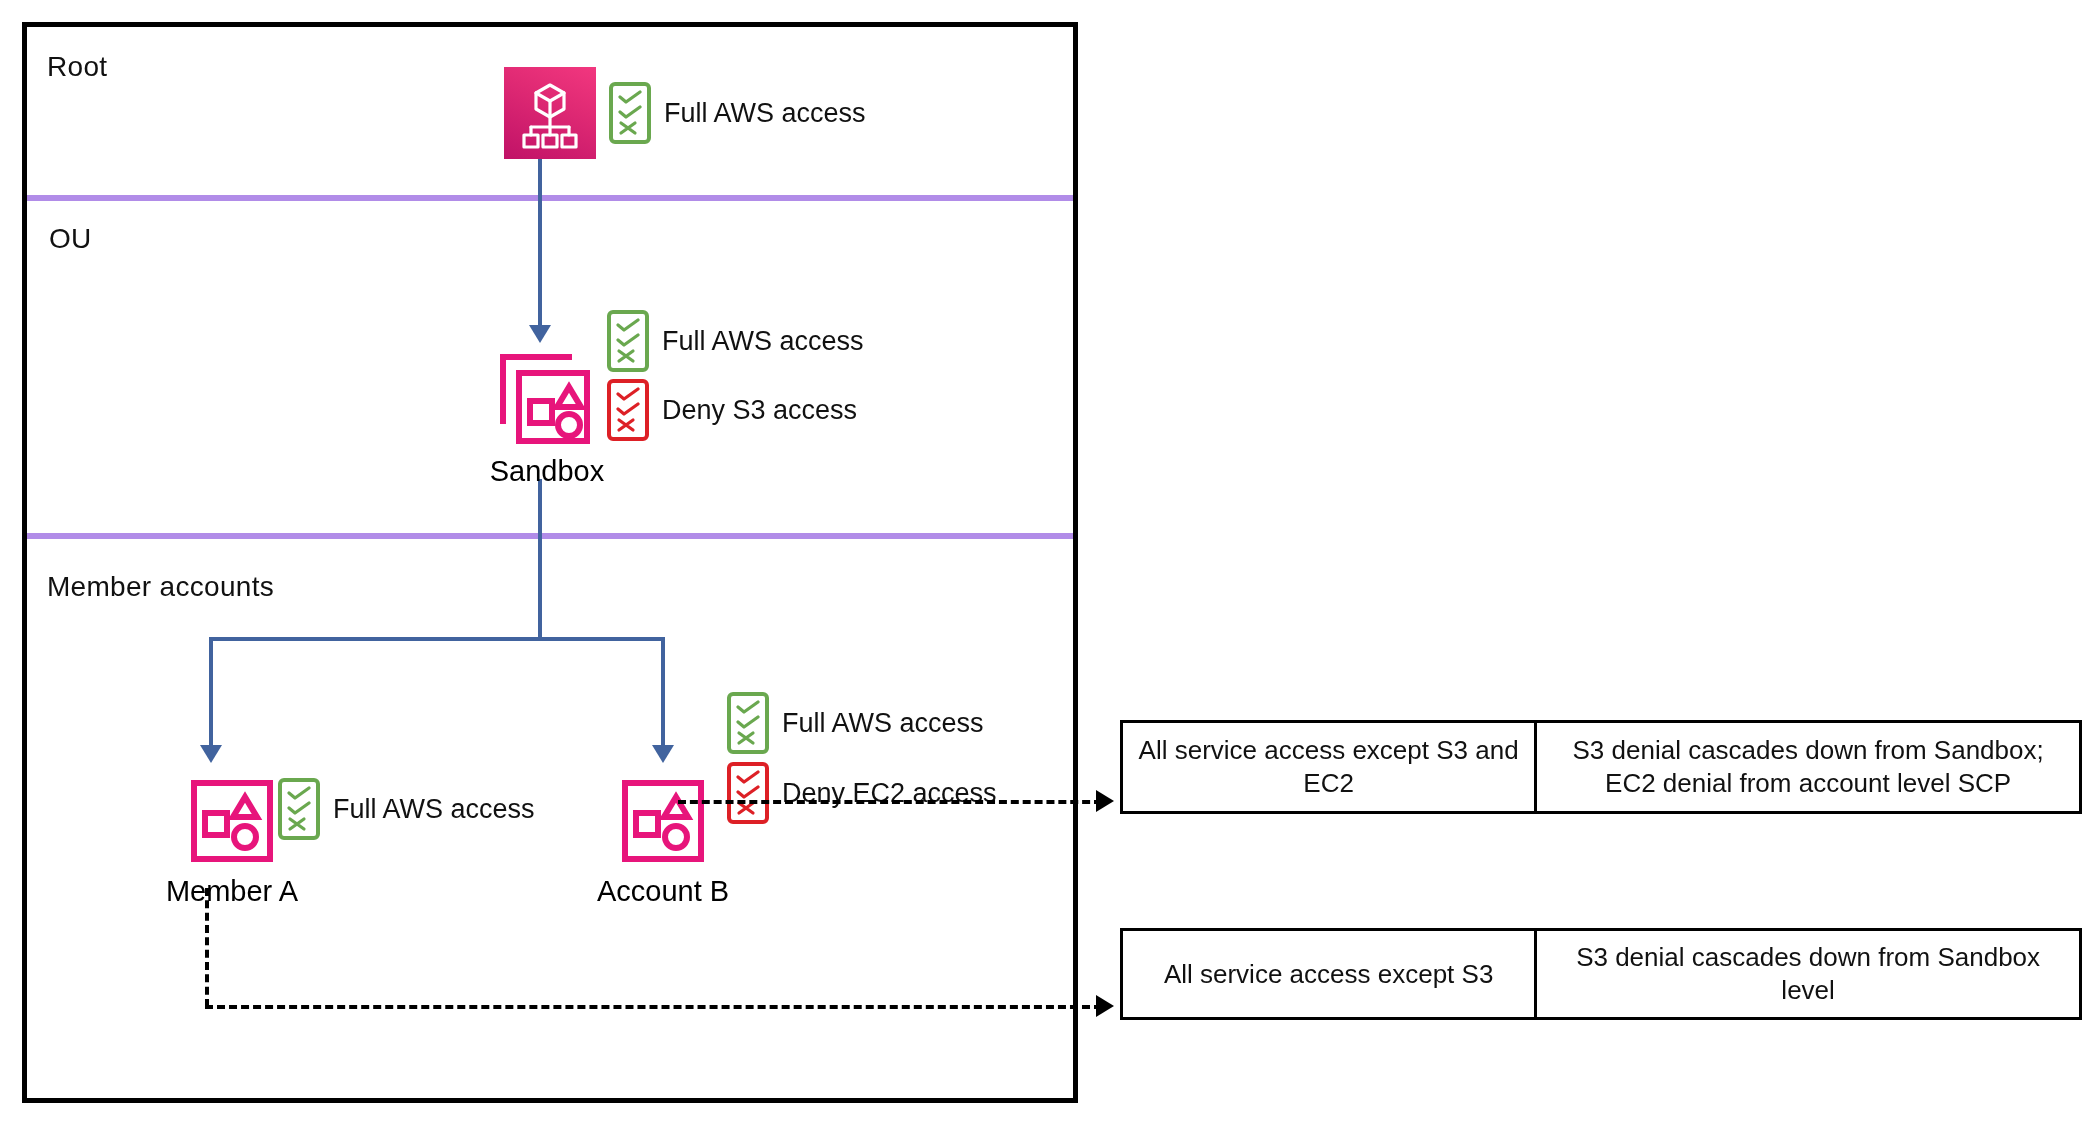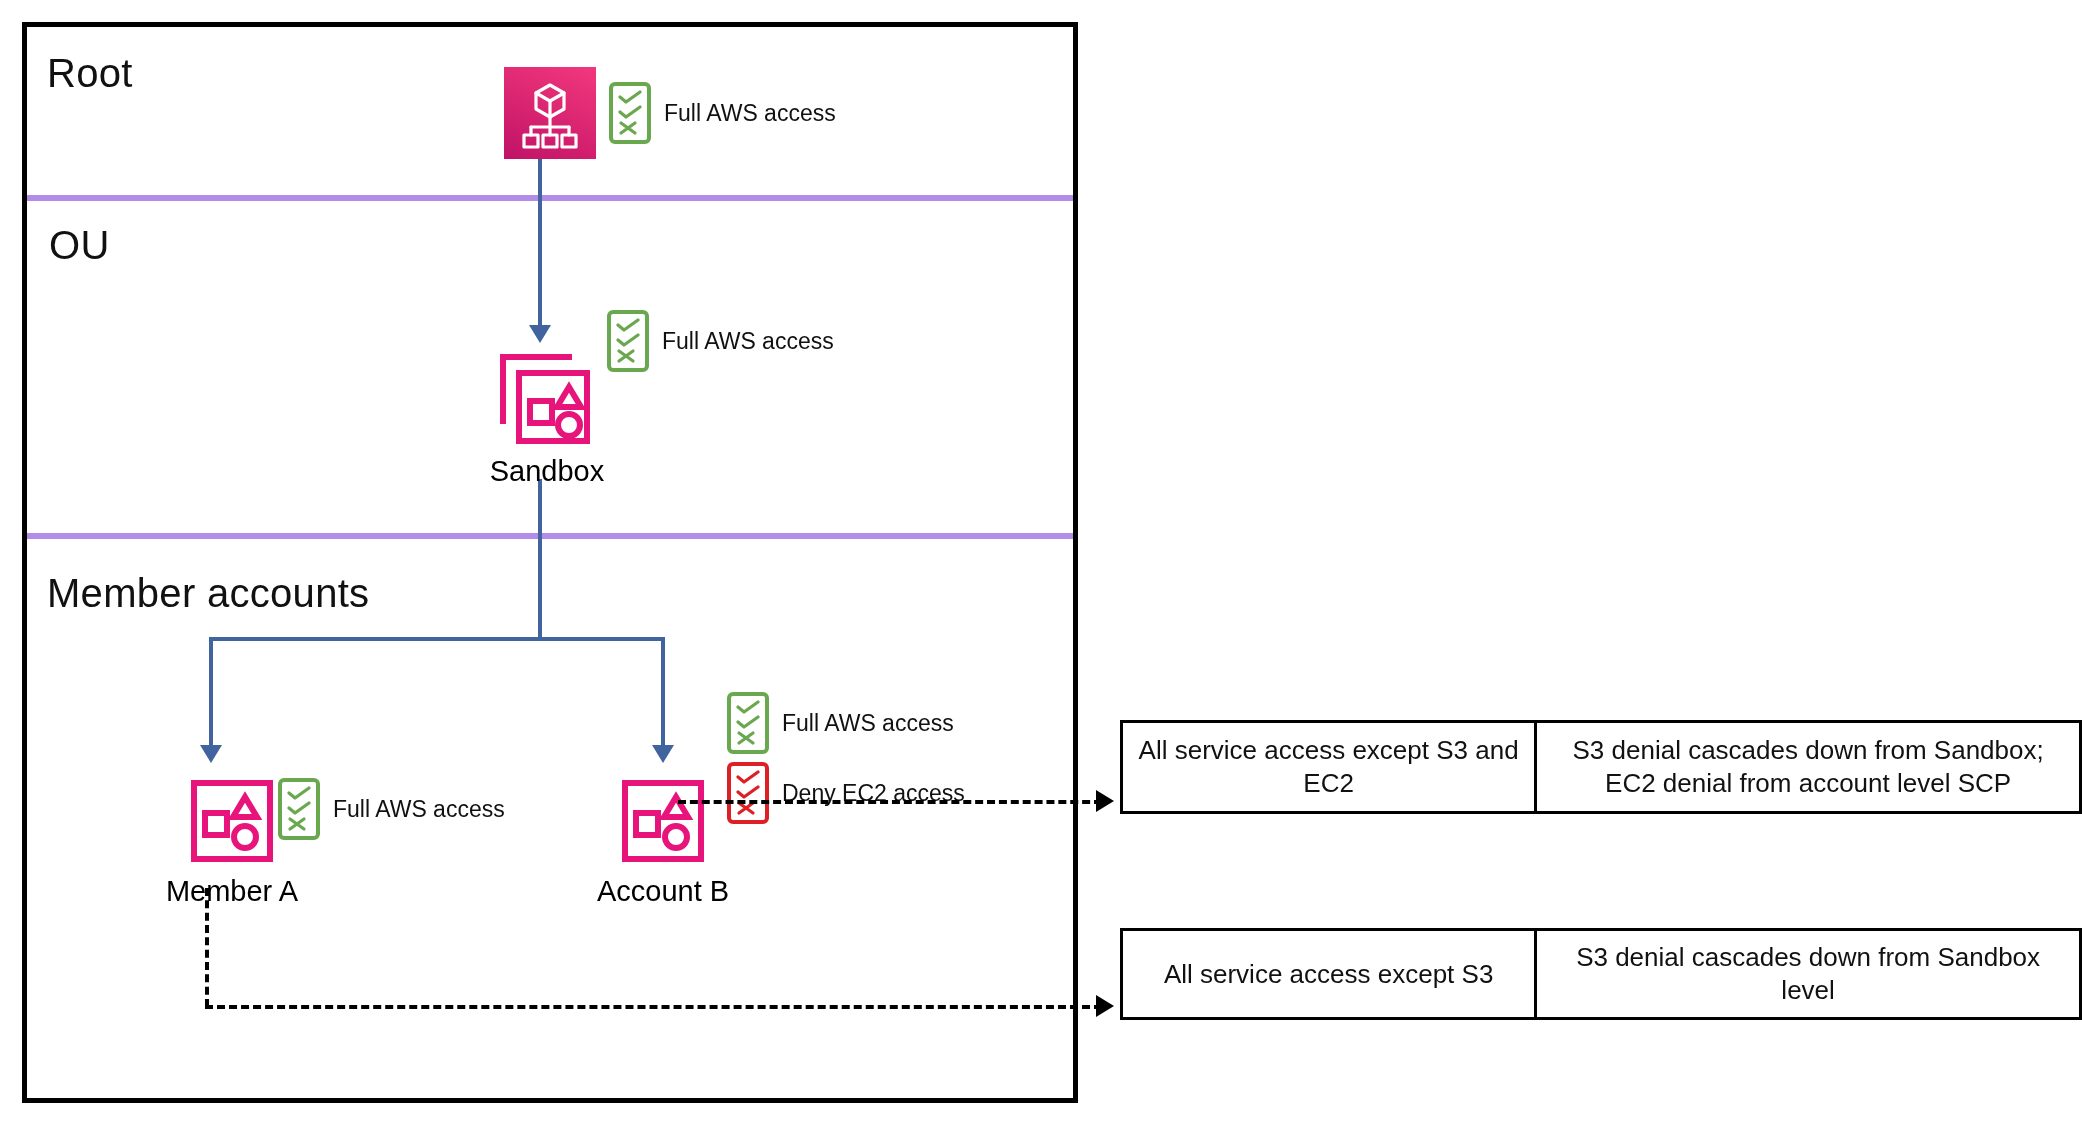--- a/index.html
+++ b/index.html
@@ -34,21 +34,21 @@
     height: 6px;
     background: #b18ce8;
     width: 100%;
   }
   #divider-root-ou   { top: 168px; }
   #divider-ou-member { top: 506px; }
 
   
   .section-label {
     position: absolute;
-    font-size: 40px;
+    font-size: 28px;
     color: #111111;
     white-space: nowrap;
     letter-spacing: 0.3px;
   }
   #label-root   { left: 20px; top: 24px; }
   #label-ou     { left: 22px; top: 196px; }
   #label-member { left: 20px; top: 532px; margin-top: 12px; }
 
   
   .conn {
@@ -138,21 +138,21 @@
     padding-left: 5px;
     gap: 1px;
     flex: none;
   }
   .policy-card.allow { border: 4px solid #6aa84f; }
   .policy-card.deny  { border: 4px solid #dd2026; }
 
   .policy-card svg { display: block; }
 
   .policy-text {
-    font-size: 23px;
+    font-size: 27px;
     color: #111111;
     white-space: nowrap;
   }
 
   
   #policy-root      { left: 582px; top: 55px; }
   #policy-ou-allow  { left: 580px; top: 283px; }
   #policy-ou-deny   { left: 580px; top: 352px; }
   #policy-a-allow   { left: 251px; top: 751px; }
   #policy-b-allow   { left: 700px; top: 665px; }
@@ -284,20 +284,34 @@
       <svg width="26" height="14" viewBox="0 0 26 14">
           <path d="M2 7 L8 12 L22 2" fill="none" stroke="#6aa84f" stroke-width="3.2" stroke-linecap="round" stroke-linejoin="round"></path>
         </svg>
       <svg width="26" height="16" viewBox="0 0 26 16">
           <path d="M3 3 L17 13 M17 3 L3 13" fill="none" stroke="#6aa84f" stroke-width="3.2" stroke-linecap="round"></path>
         </svg>
     </div>
     <span class="policy-text">Full AWS access</span>
   </div>
 
+  <div class="policy-row" id="policy-ou-deny">
+    <div class="policy-card deny">
+      <svg width="26" height="14" viewBox="0 0 26 14">
+          <path d="M2 7 L8 12 L22 2" fill="none" stroke="#dd2026" stroke-width="3.2" stroke-linecap="round" stroke-linejoin="round"></path>
+        </svg>
+      <svg width="26" height="14" viewBox="0 0 26 14">
+          <path d="M2 7 L8 12 L22 2" fill="none" stroke="#dd2026" stroke-width="3.2" stroke-linecap="round" stroke-linejoin="round"></path>
+        </svg>
+      <svg width="26" height="16" viewBox="0 0 26 16">
+          <path d="M3 3 L17 13 M17 3 L3 13" fill="none" stroke="#dd2026" stroke-width="3.2" stroke-linecap="round"></path>
+        </svg>
+    </div>
+    <span class="policy-text">Deny S3 access</span>
+  </div>
 
   <div id="account-a-node">
     <svg width="84" height="84" viewBox="0 0 84 84" aria-hidden="true">
       <g fill="none" stroke="#e7157b" stroke-width="6" stroke-linejoin="miter" stroke-linecap="square">
         <rect x="4" y="4" width="76" height="76"></rect>
         <rect x="15" y="34" width="22" height="22"></rect>
         <path d="M55 18 L67 38 L43 38 Z"></path>
         <circle cx="55" cy="58" r="11"></circle>
       </g>
     </svg>

